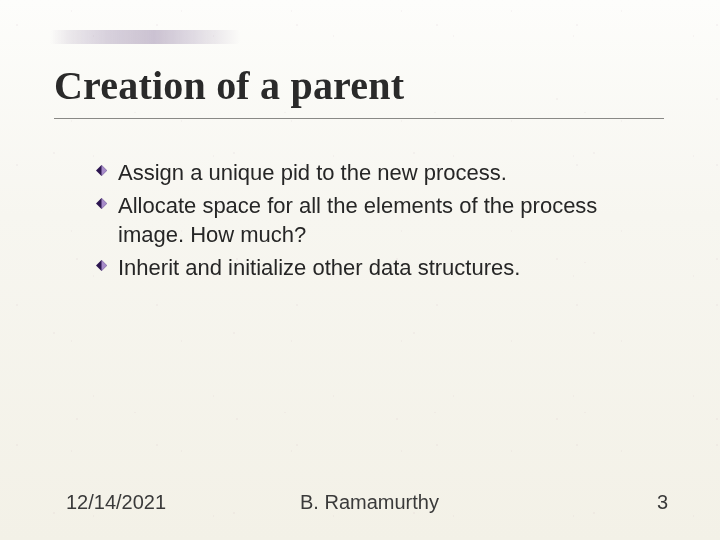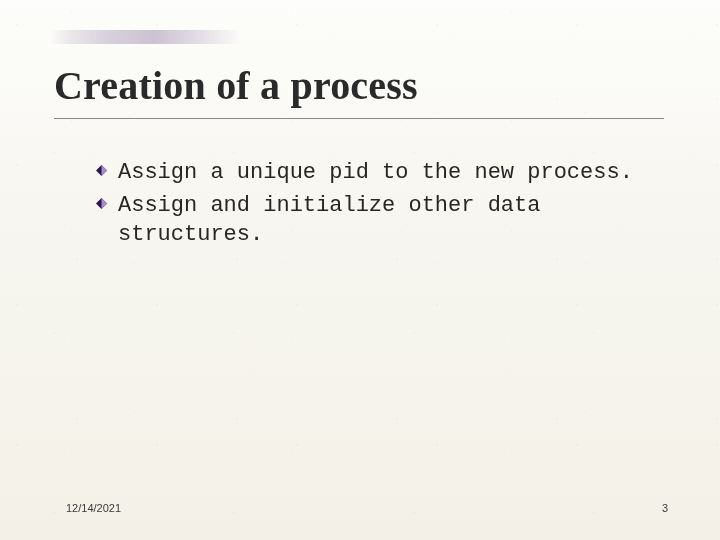--- a/index.html
+++ b/index.html
@@ -63,21 +63,21 @@
     border-bottom: 1px solid rgba(0,0,0,0.45);
   }
   .body {
     position: absolute;
     top: 158px;
     left: 96px;
     width: 560px;
   }
   .item {
     position: relative;
-    font-family: Liberation Mono, monospace;
+    font-family: Liberation Sans, sans-serif;
     font-size: 22px;
     line-height: 1.32;
     color: #262626;
     padding-left: 22px;
     margin-bottom: 4px;
   }
   .bullet {
     position: absolute;
     left: 0;
     top: 7px;
@@ -85,61 +85,71 @@
     height: 11px;
   }
   .bullet svg { display: block; }
   .footer {
     position: absolute;
     bottom: 26px;
     left: 0;
     width: 720px;
     height: 22px;
     font-family: Verdana, Geneva, sans-serif;
-    font-size: 11px;
+    font-size: 20px;
     color: #3a3a3a;
   }
   .footer .date  { position: absolute; left: 66px;  bottom: 0; }
   .footer .author{ position: absolute; left: 300px; bottom: 0; }
   .footer .page  { position: absolute; right: 52px; bottom: 0; }
 </style>
 </head>
 <body>
 
 <div class="slide">
   <div class="texture"></div>
   <div class="top-accent"></div>
 
-  <h1 class="title">Creation of a process</h1>
+  <h1 class="title">Creation of a parent</h1>
   <div class="title-underline"></div>
 
   <div class="body">
 
     <div class="item">
       <span class="bullet">
         <svg width="11" height="11" viewBox="0 0 10 10">
             <path d="M5 0 L10 5 L5 10 L0 5 Z" fill="#2d1650"></path>
             <path d="M5 0 L10 5 L5 10 Z" fill="#a78cc9"></path>
           </svg>
       </span>
       <span>Assign a unique pid to the new process.</span>
     </div>
 
+    <div class="item">
+      <span class="bullet">
+        <svg width="11" height="11" viewBox="0 0 10 10">
+            <path d="M5 0 L10 5 L5 10 L0 5 Z" fill="#2d1650"></path>
+            <path d="M5 0 L10 5 L5 10 Z" fill="#a78cc9"></path>
+          </svg>
+      </span>
+      <span>Allocate space for all the elements of the process image. How much?</span>
+    </div>
 
 
 
     <div class="item">
       <span class="bullet">
         <svg width="11" height="11" viewBox="0 0 10 10">
             <path d="M5 0 L10 5 L5 10 L0 5 Z" fill="#2d1650"></path>
             <path d="M5 0 L10 5 L5 10 Z" fill="#a78cc9"></path>
           </svg>
       </span>
-      <span>Assign and initialize other data structures.</span>
+      <span>Inherit and initialize other data structures.</span>
     </div>
 
   </div>
 
   <div class="footer">
     <span class="date">12/14/2021</span>
+    <span class="author">B. Ramamurthy</span>
     <span class="page">3</span>
   </div>
 </div>
 
 </body></html>

